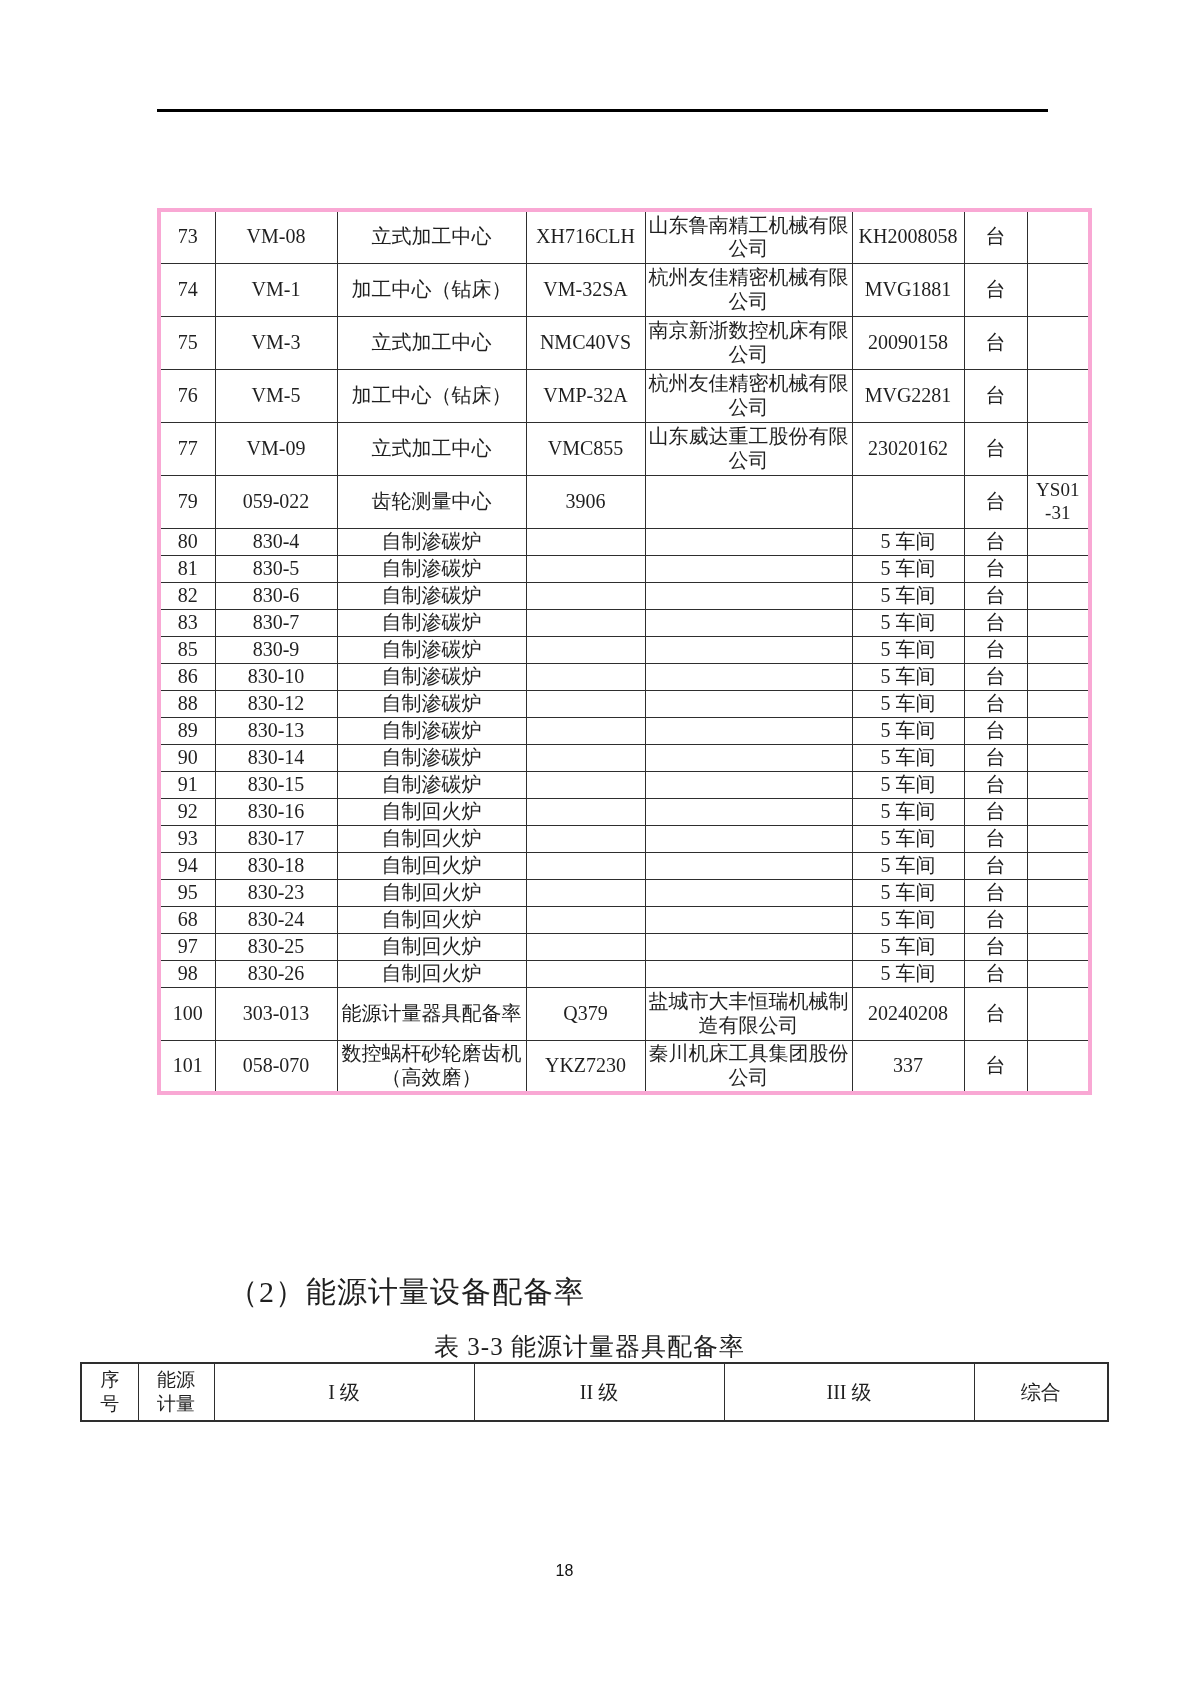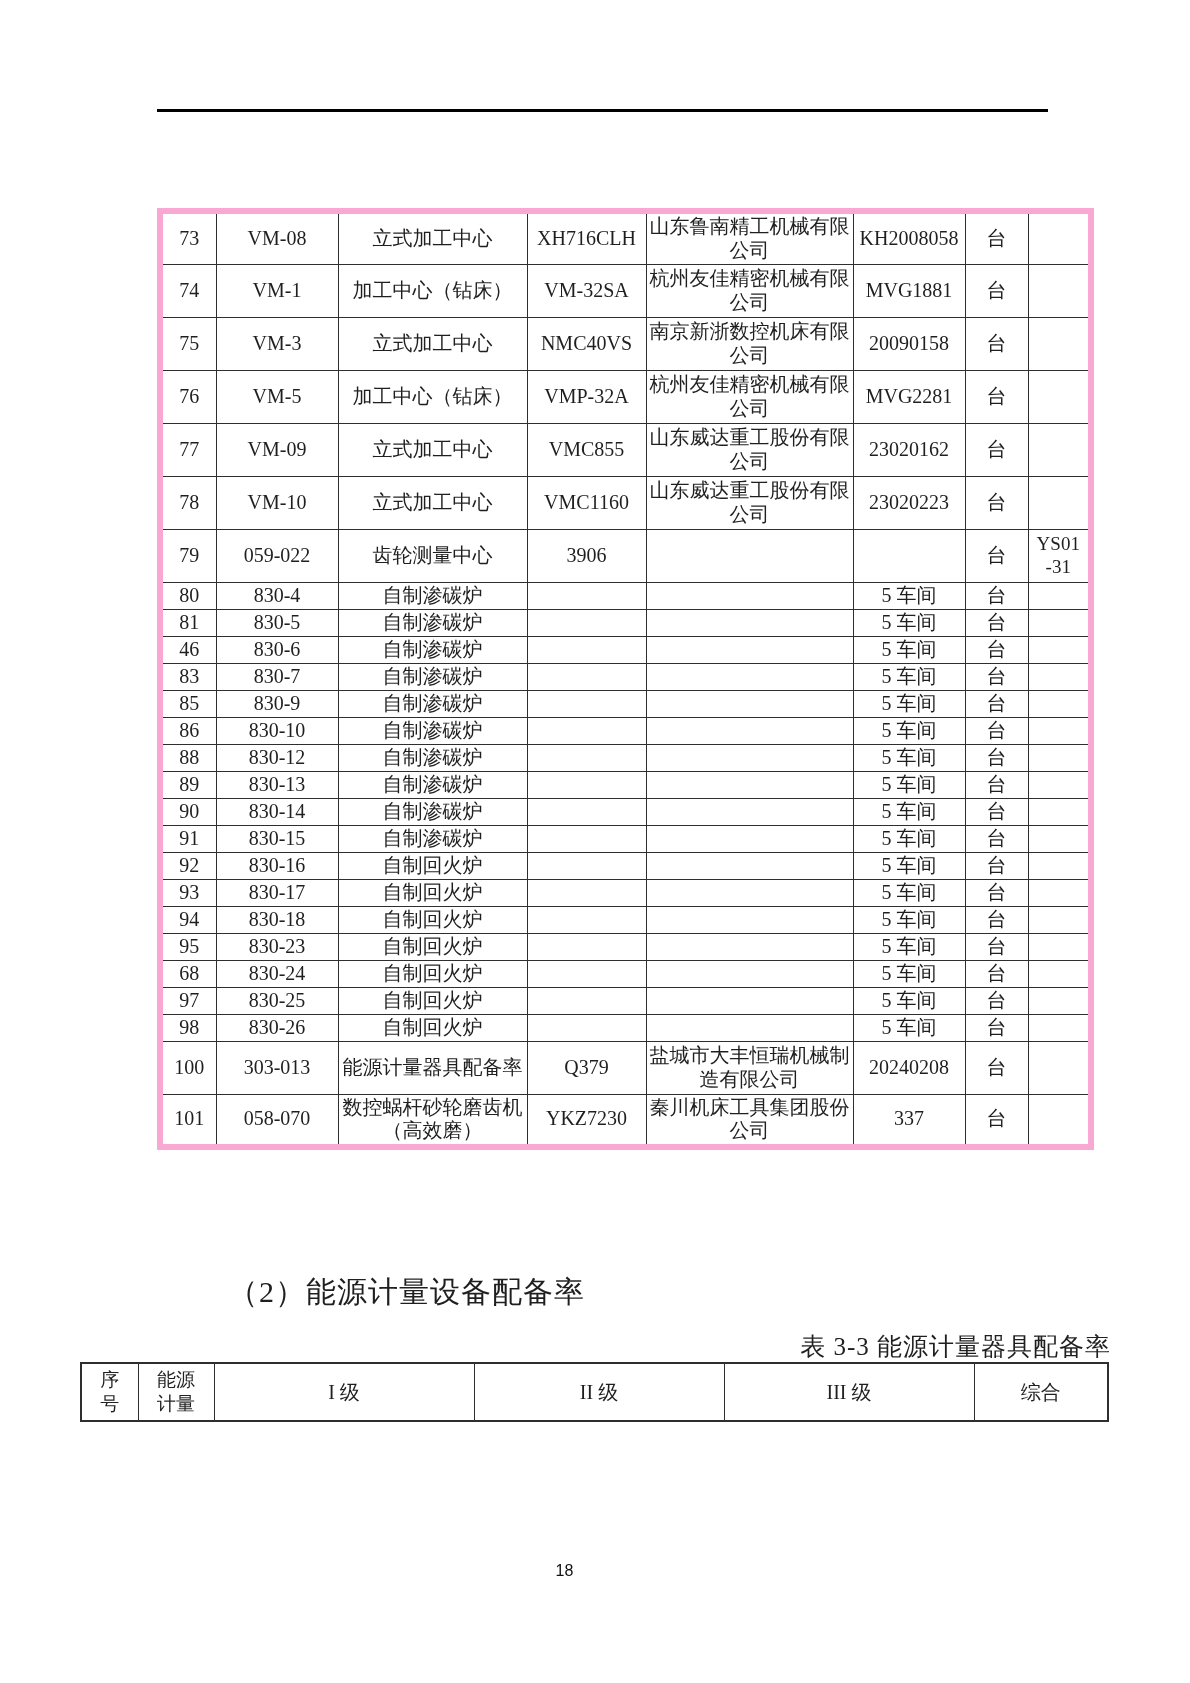--- a/index.html
+++ b/index.html
@@ -36,41 +36,41 @@
     font-size: 20px;
   }
   table.equip td {
     border: 1px solid #2e2e2e;
     text-align: center;
     vertical-align: middle;
     padding: 0 2px;
     line-height: 1.18;
     overflow: hidden;
   }
-  table.equip { border: 6px solid #f9a8d4; }
+  table.equip { border: 4px solid #f9a8d4; }
   tr.tall  { height: 53px; }
   tr.short { height: 27px; }
   td.cell-note { white-space: pre-line; font-size: 19px; }
 
   
   .section-heading {
     position: absolute;
     left: 228px;
     top: 1272px;
     font-size: 30px;
     letter-spacing: 1px;
     white-space: nowrap;
     text-align: right;
   }
   .table-caption {
     position: absolute;
-    left: 84px;
+    left: 76px;
     top: 1330px;
     width: 1027px;
-    text-align: right;
+    text-align: center;
     font-size: 25px;
     letter-spacing: 1px;
     white-space: nowrap;
   }
 
   
   table.meter {
     position: absolute;
     left: 80px;
     top: 1362px;
@@ -164,30 +164,20 @@
         <td class="cell-no">77</td>
         <td class="cell-code">VM-09</td>
         <td class="cell-name">立式加工中心</td>
         <td class="cell-model">VMC855</td>
         <td class="cell-manufacturer">山东威达重工股份有限公司</td>
         <td class="cell-serial">23020162</td>
         <td class="cell-unit">台</td>
         <td class="cell-note"></td>
       </tr>
       <tr class="tall">
-        <td class="cell-no">78</td>
-        <td class="cell-code">VM-10</td>
-        <td class="cell-name">立式加工中心</td>
-        <td class="cell-model">VMC1160</td>
-        <td class="cell-manufacturer">山东威达重工股份有限公司</td>
-        <td class="cell-serial">23020223</td>
-        <td class="cell-unit">台</td>
-        <td class="cell-note"></td>
-      </tr>
-      <tr class="tall">
         <td class="cell-no">79</td>
         <td class="cell-code">059-022</td>
         <td class="cell-name">齿轮测量中心</td>
         <td class="cell-model">3906</td>
         <td class="cell-manufacturer"></td>
         <td class="cell-serial"></td>
         <td class="cell-unit">台</td>
         <td class="cell-note">YS01
 -31</td>
       </tr>
@@ -205,21 +195,21 @@
         <td class="cell-no">81</td>
         <td class="cell-code">830-5</td>
         <td class="cell-name">自制渗碳炉</td>
         <td class="cell-model"></td>
         <td class="cell-manufacturer"></td>
         <td class="cell-serial">5 车间</td>
         <td class="cell-unit">台</td>
         <td class="cell-note"></td>
       </tr>
       <tr class="short">
-        <td class="cell-no">46</td>
+        <td class="cell-no">82</td>
         <td class="cell-code">830-6</td>
         <td class="cell-name">自制渗碳炉</td>
         <td class="cell-model"></td>
         <td class="cell-manufacturer"></td>
         <td class="cell-serial">5 车间</td>
         <td class="cell-unit">台</td>
         <td class="cell-note"></td>
       </tr>
       <tr class="short">
         <td class="cell-no">83</td>

